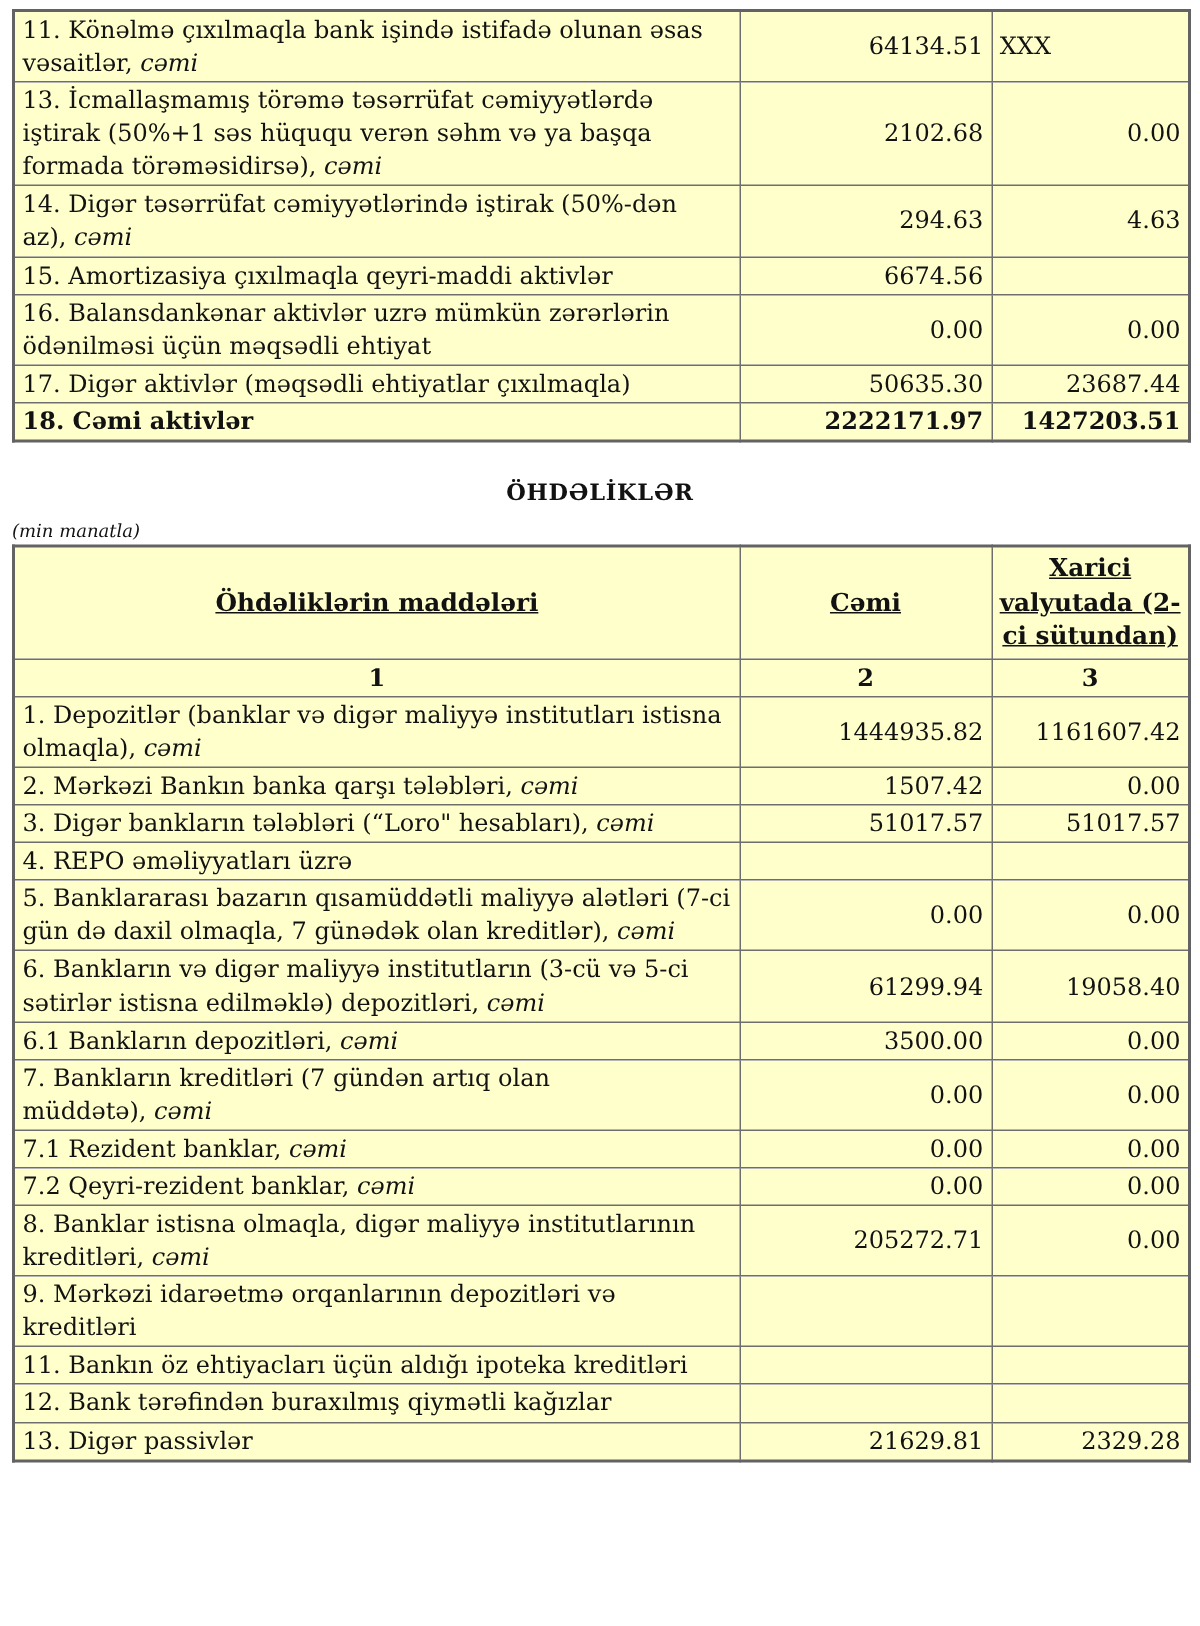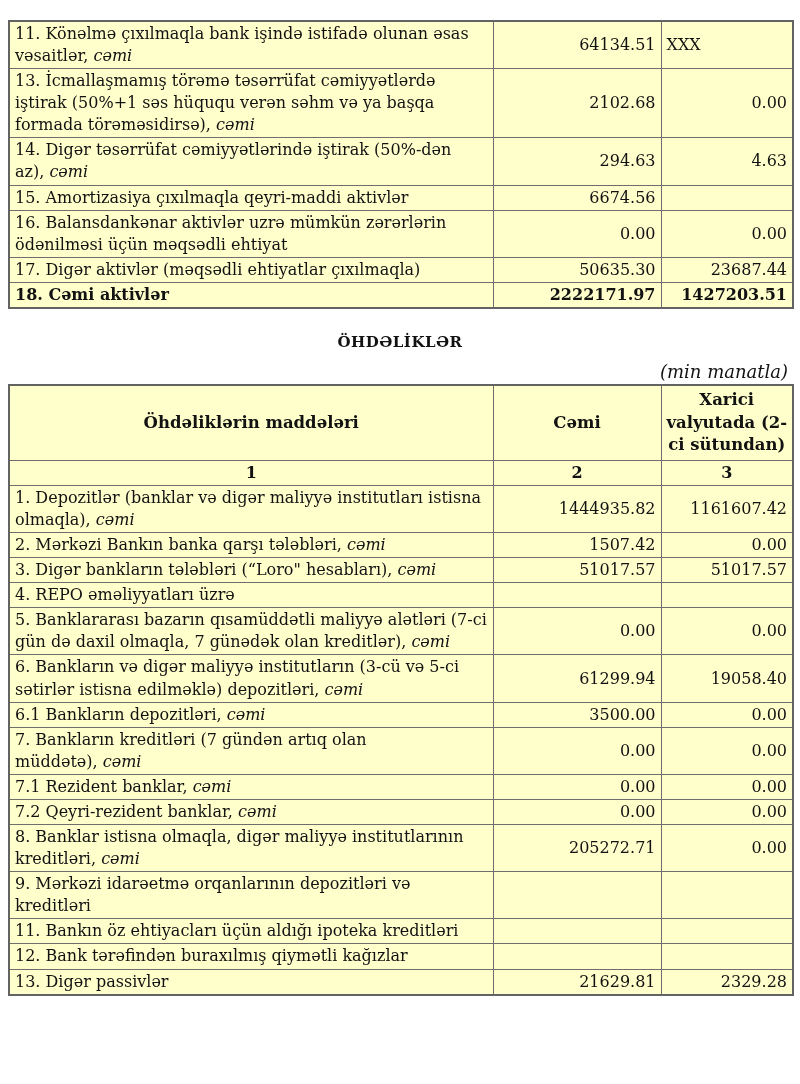--- a/index.html
+++ b/index.html
@@ -5,21 +5,21 @@
   html, body { margin: 0; padding: 0; background: #ffffff; }
   .sheet {
     position: relative;
     width: 800px;
     height: 1084px;
     background: #ffffff;
     font-family: "DejaVu Serif", "Liberation Serif", serif;
     color: #121212;
     overflow: hidden;
     box-sizing: border-box;
-    padding: 20px 8px 0 8px;
+    padding: 6px 8px 0 8px;
   }
   table.grid {
     border-collapse: collapse;
     table-layout: fixed;
     width: 784px;
     border: 2px solid #636363;
   }
   table.grid col.c1 { width: 484px; }
   table.grid col.c2 { width: 168px; }
   table.grid col.c3 { width: 132px; }
@@ -37,38 +37,39 @@
   td.val.ctr { text-align: left; padding-right: 5px; }
   td.wv { background: #ffffff; }
   tr.bold td { font-weight: bold; }
   .it { font-style: italic; }
   tr.hdr td {
     font-weight: bold;
     text-align: center;
     vertical-align: middle;
     font-size: 16.5px;
     padding: 2px 4px;
+    text-decoration: underline;
   }
   tr.nums td {
     font-weight: bold;
     text-align: center;
     padding: 0 4px;
     height: 24px;
   }
   .section-title {
     text-align: center;
     font-weight: bold;
     font-size: 15px;
     letter-spacing: 0.5px;
     margin: 24px 0 10px 0;
   }
   .unit-note {
-    text-align: right;
+    text-align: left;
     font-style: italic;
-    font-size: 18px;
+    font-size: 12px;
     padding-right: 4px;
     margin-bottom: 2px;
   }
 </style>
 </head>
 <body>
 
 <div class="sheet">
 
   <table class="grid">

